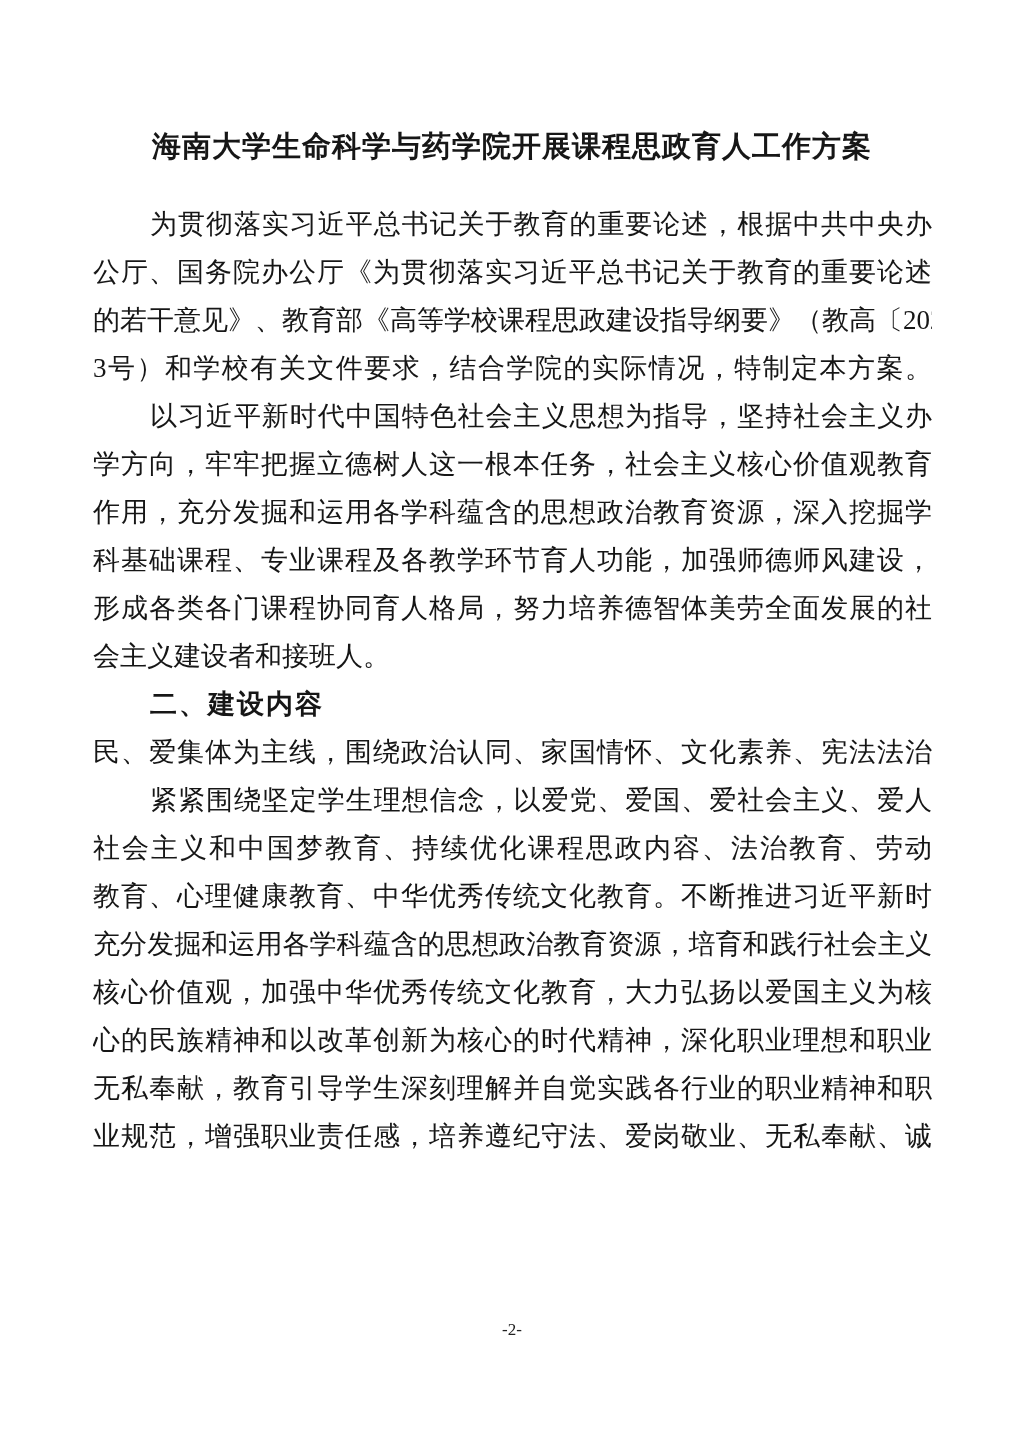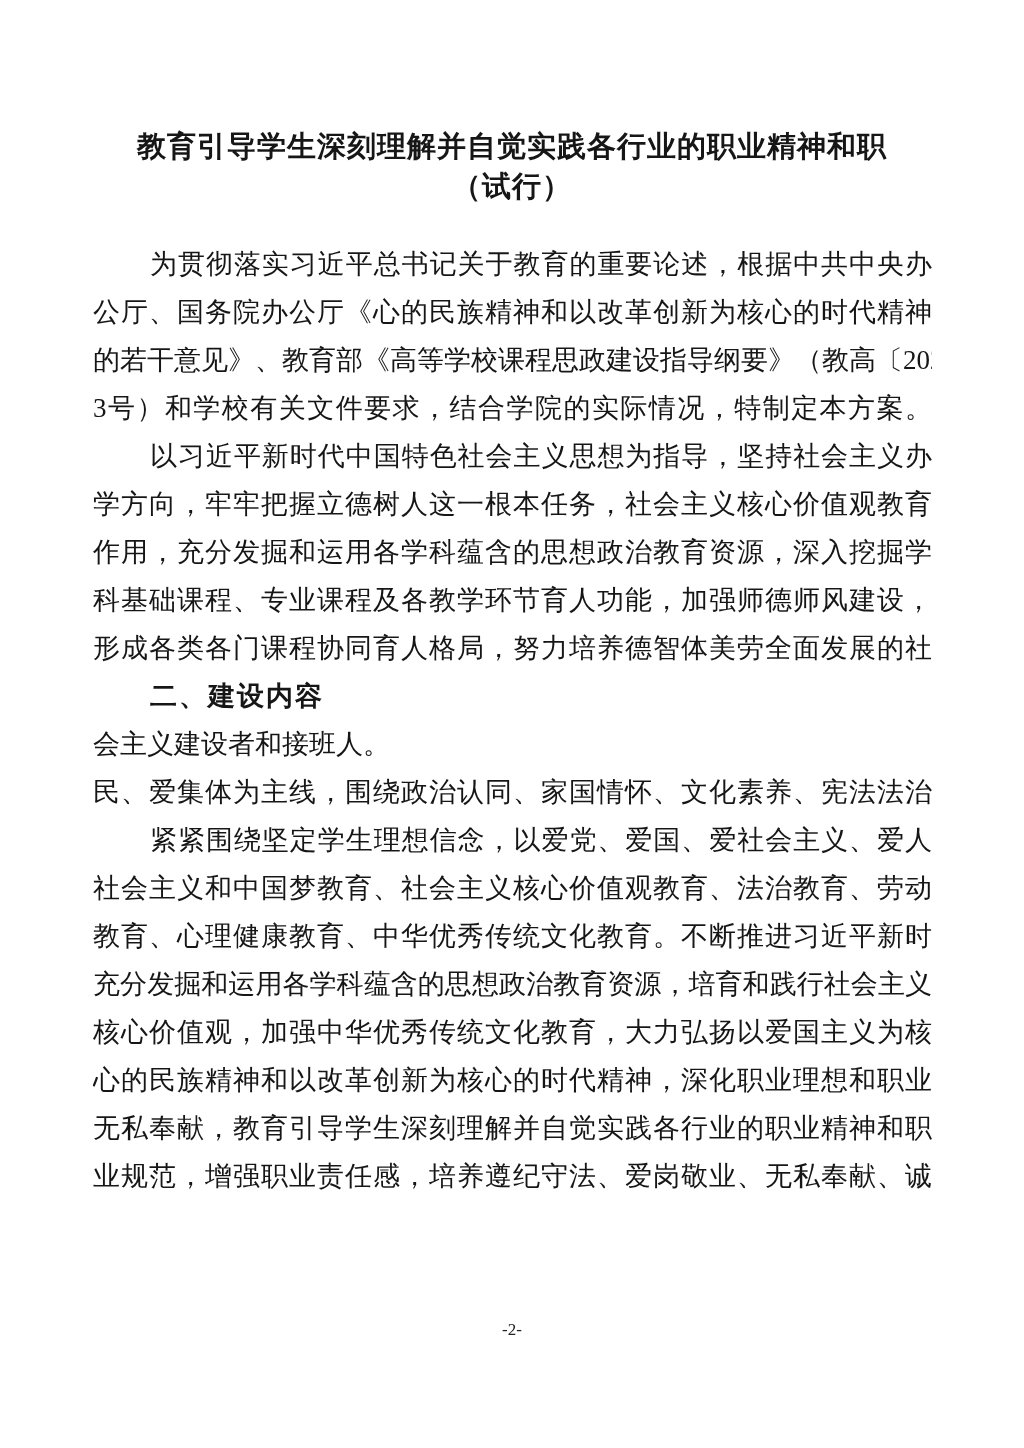--- a/index.html
+++ b/index.html
@@ -58,43 +58,42 @@
     font-size: 17px;
     color: #222222;
   }
 </style>
 </head>
 <body>
 
 <div class="page">
 
   <div class="title-block">
-    <div>教育引导学生深刻理解并自觉实践各行业的职业精神和职</div>
-    <div>（试行）</div>
+    <div>海南大学生命科学与药学院开展课程思政育人工作方案</div>
   </div>
 
   <div class="body-block">
     <div class="line indent">为贯彻落实习近平总书记关于教育的重要论述，根据中共中央办</div>
-    <div class="line">公厅、国务院办公厅《心的民族精神和以改革创新为核心的时代精神</div>
+    <div class="line">公厅、国务院办公厅《为贯彻落实习近平总书记关于教育的重要论述</div>
     <div class="line">的若干意见》、教育部《高等学校课程思政建设指导纲要》（教高〔2020〕</div>
     <div class="line">3号）和学校有关文件要求，结合学院的实际情况，特制定本方案。</div>
 
 
     <div class="line indent">以习近平新时代中国特色社会主义思想为指导，坚持社会主义办</div>
     <div class="line">学方向，牢牢把握立德树人这一根本任务，社会主义核心价值观教育</div>
     <div class="line">作用，充分发掘和运用各学科蕴含的思想政治教育资源，深入挖掘学</div>
     <div class="line">科基础课程、专业课程及各教学环节育人功能，加强师德师风建设，</div>
     <div class="line">形成各类各门课程协同育人格局，努力培养德智体美劳全面发展的社</div>
+    <div class="line end">会主义建设者和接班人。</div>
+
     <div class="line heading">二、建设内容</div>
-
-    <div class="line end">会主义建设者和接班人。</div>
 
     <div class="line">民、爱集体为主线，围绕政治认同、家国情怀、文化素养、宪法法治</div>
     <div class="line indent">紧紧围绕坚定学生理想信念，以爱党、爱国、爱社会主义、爱人</div>
-    <div class="line">社会主义和中国梦教育、社会主义核心价值观教育、法治教育、劳动</div>
+    <div class="line">社会主义和中国梦教育、持续优化课程思政内容、法治教育、劳动</div>
     <div class="line">教育、心理健康教育、中华优秀传统文化教育。不断推进习近平新时</div>
     <div class="line">充分发掘和运用各学科蕴含的思想政治教育资源，培育和践行社会主义</div>
     <div class="line">核心价值观，加强中华优秀传统文化教育，大力弘扬以爱国主义为核</div>
     <div class="line">心的民族精神和以改革创新为核心的时代精神，深化职业理想和职业</div>
     <div class="line">无私奉献，教育引导学生深刻理解并自觉实践各行业的职业精神和职</div>
     <div class="line">业规范，增强职业责任感，培养遵纪守法、爱岗敬业、无私奉献、诚</div>
   </div>
 
   <div class="footer">-2-</div>
 

